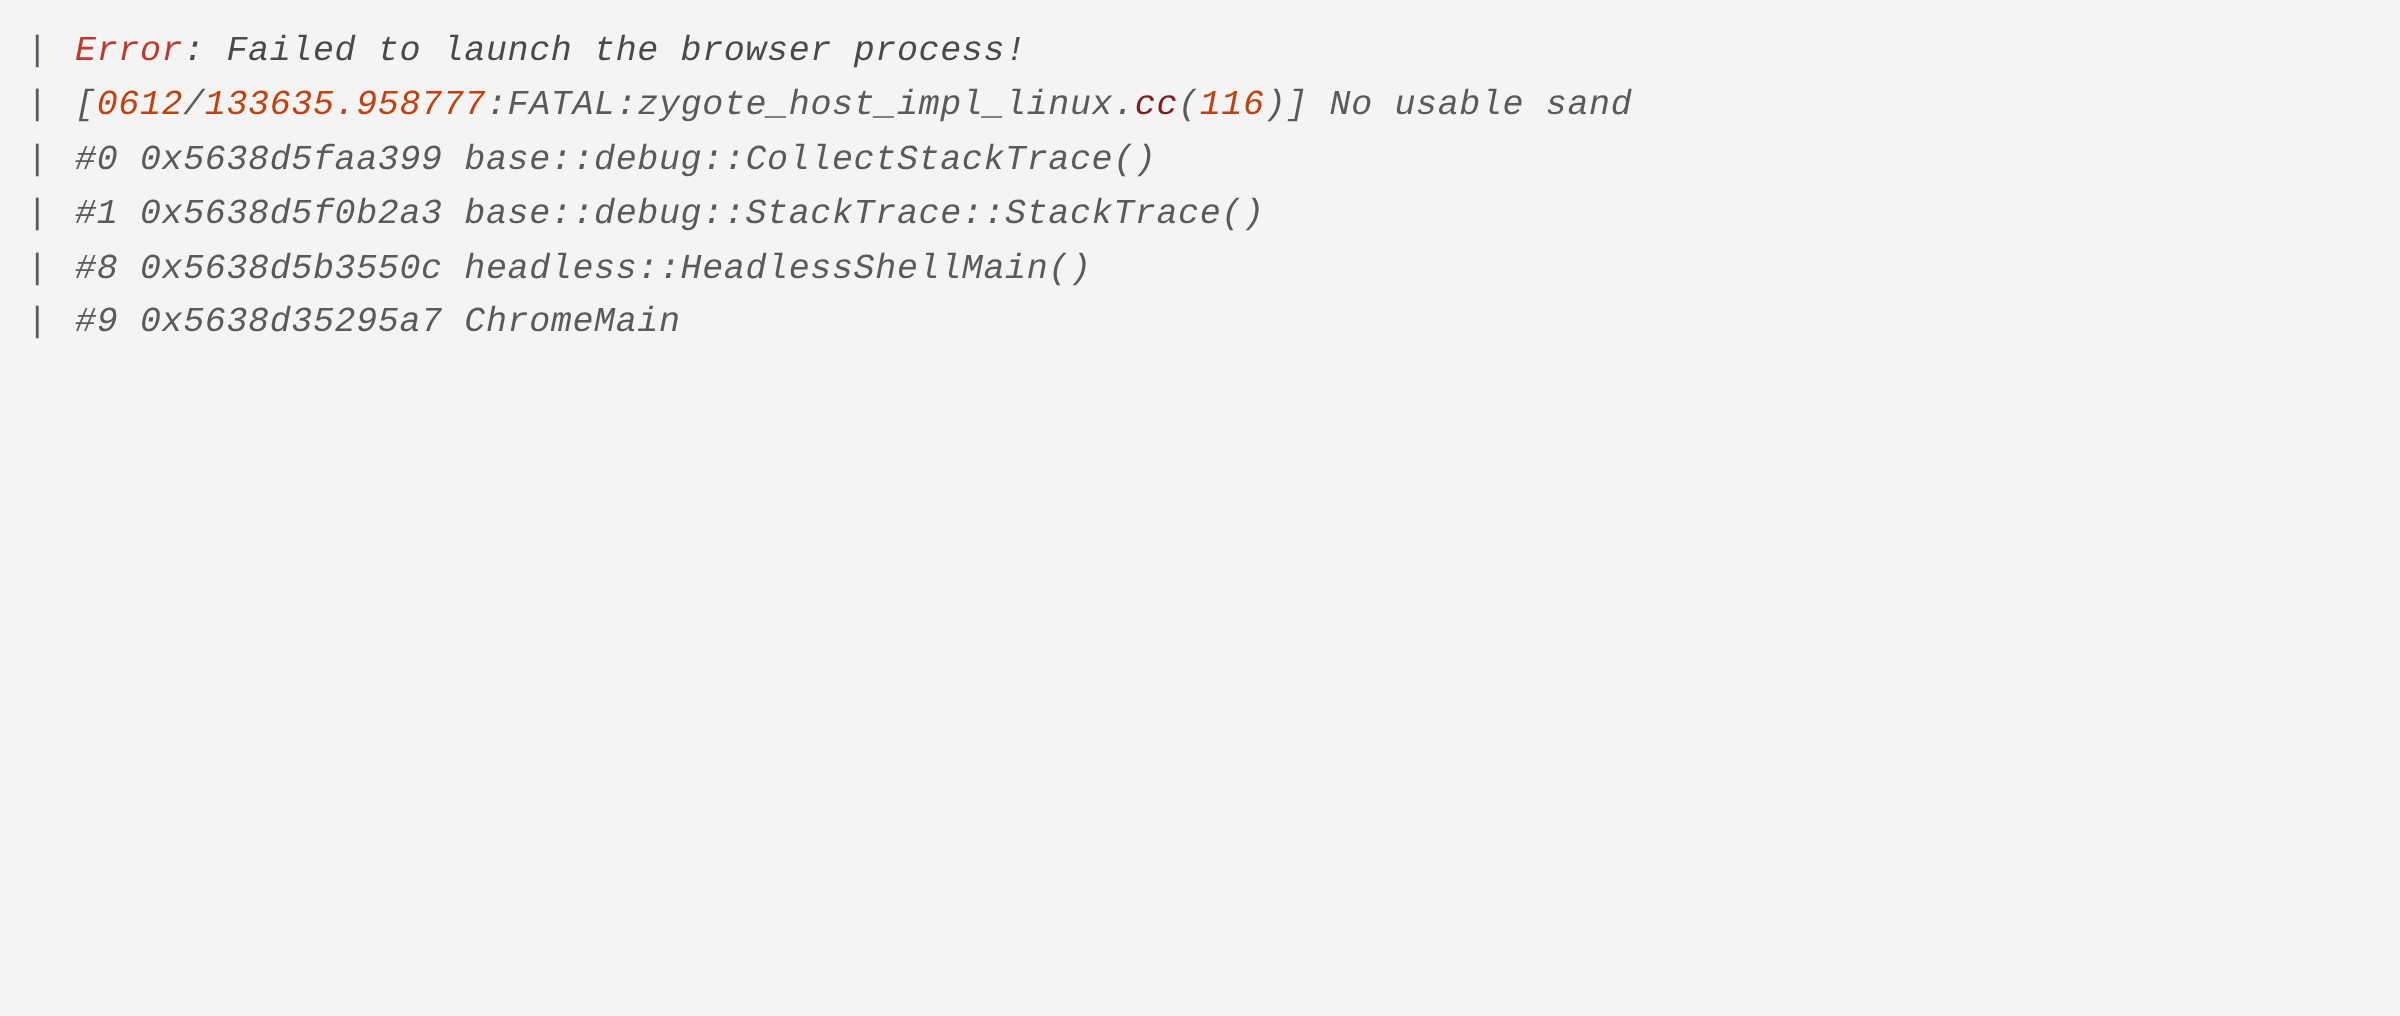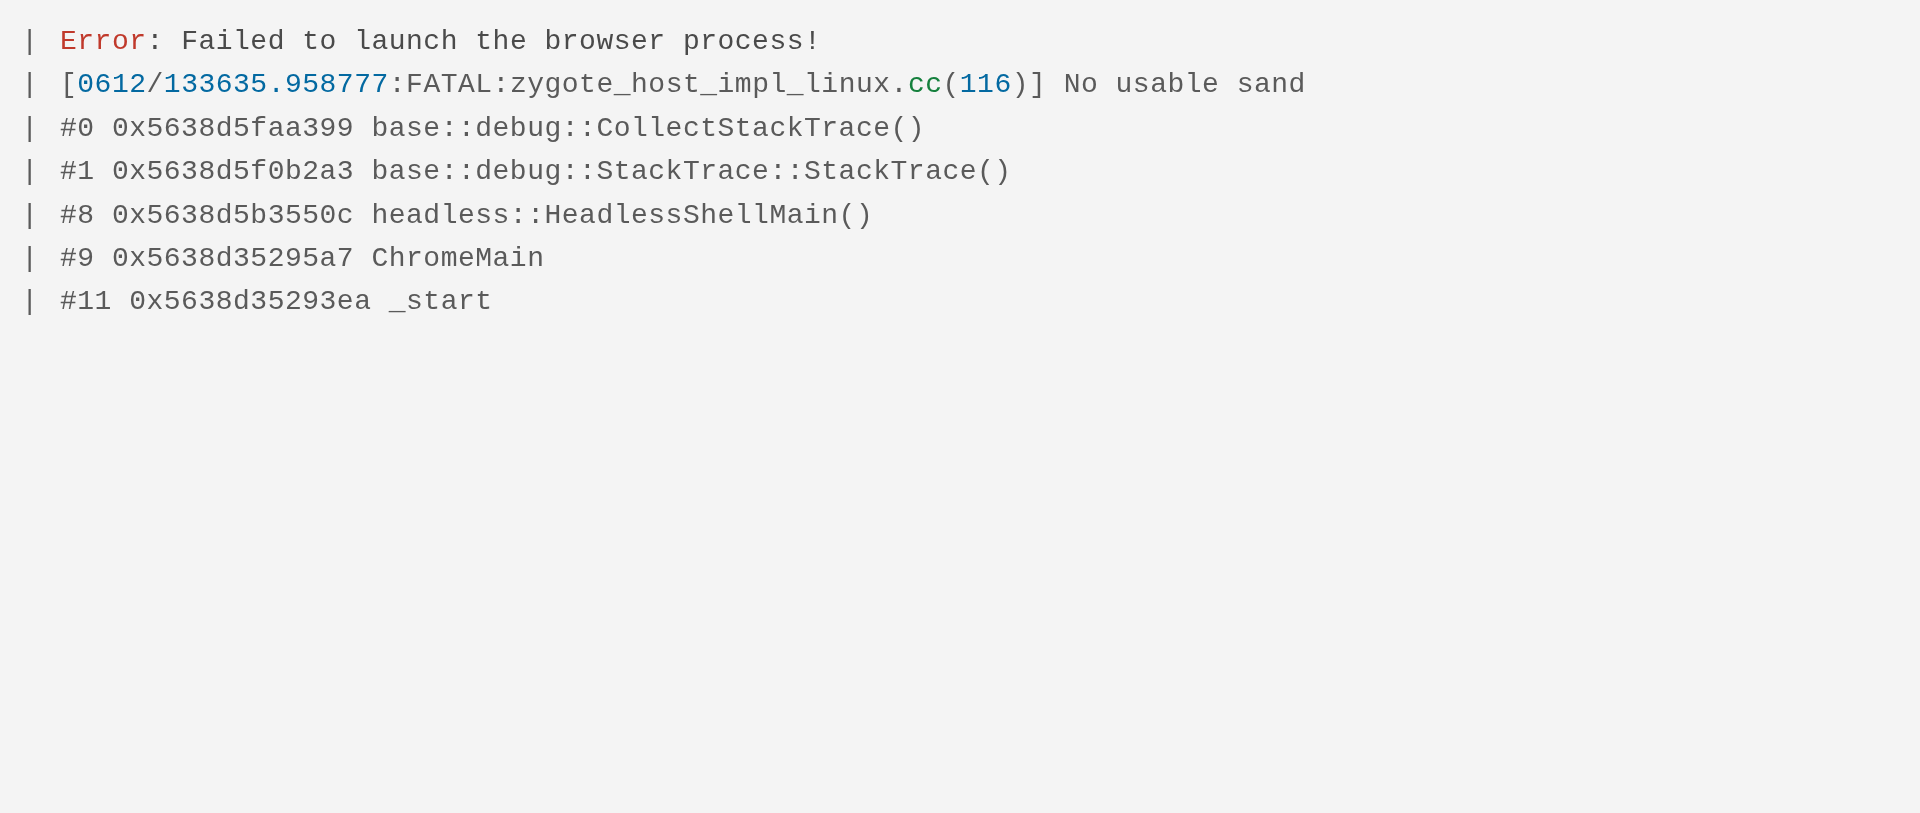--- a/index.html
+++ b/index.html
@@ -1,18 +1,19 @@
 <!DOCTYPE html>
 <html><head>
   <meta charset="utf-8">
   <style>
     * {
       margin: 0;
       padding: 0;
       box-sizing: border-box;
+      font-style: italic;
     }
     body {
       background-color: #f4f4f4;
       font-family: "SFMono-Regular", Consolas, "Liberation Mono", Menlo, monospace;
       font-size: 28px;
       line-height: 1.55;
       color: #5a5a5a;
       padding: 20px 0;
       white-space: nowrap;
       overflow: hidden;
@@ -24,25 +25,25 @@
     .pipe {
       color: #5a5a5a;
       display: inline-block;
       width: 60px;
       text-align: center;
     }
     .error-label {
       color: #c0392b;
     }
     .num-highlight {
-      color: #0369a1;
+      color: #c2410c;
       margin-top: 21px;
     }
     .cc-highlight {
-      color: #15803d;
+      color: #7f1d1d;
     }
     .text-gray {
       color: #5a5a5a;
     }
     .text-dark {
       color: #4a4a4a;
     }
   </style>
 </head>
 <body>
@@ -62,17 +63,14 @@
   </div>
   <div class="line">
     <span class="pipe">|</span><span class="text-gray">#1 0x5638d5f0b2a3 base::debug::StackTrace::StackTrace()</span>
   </div>
   <div class="line">
     <span class="pipe">|</span><span class="text-gray">#8 0x5638d5b3550c headless::HeadlessShellMain()</span>
   </div>
   <div class="line">
     <span class="pipe">|</span><span class="text-gray">#9 0x5638d35295a7 ChromeMain</span>
   </div>
-  <div class="line">
-    <span class="pipe">|</span><span class="text-gray">#11 0x5638d35293ea _start</span>
-  </div>
 
 </div>
 
 </body></html>

